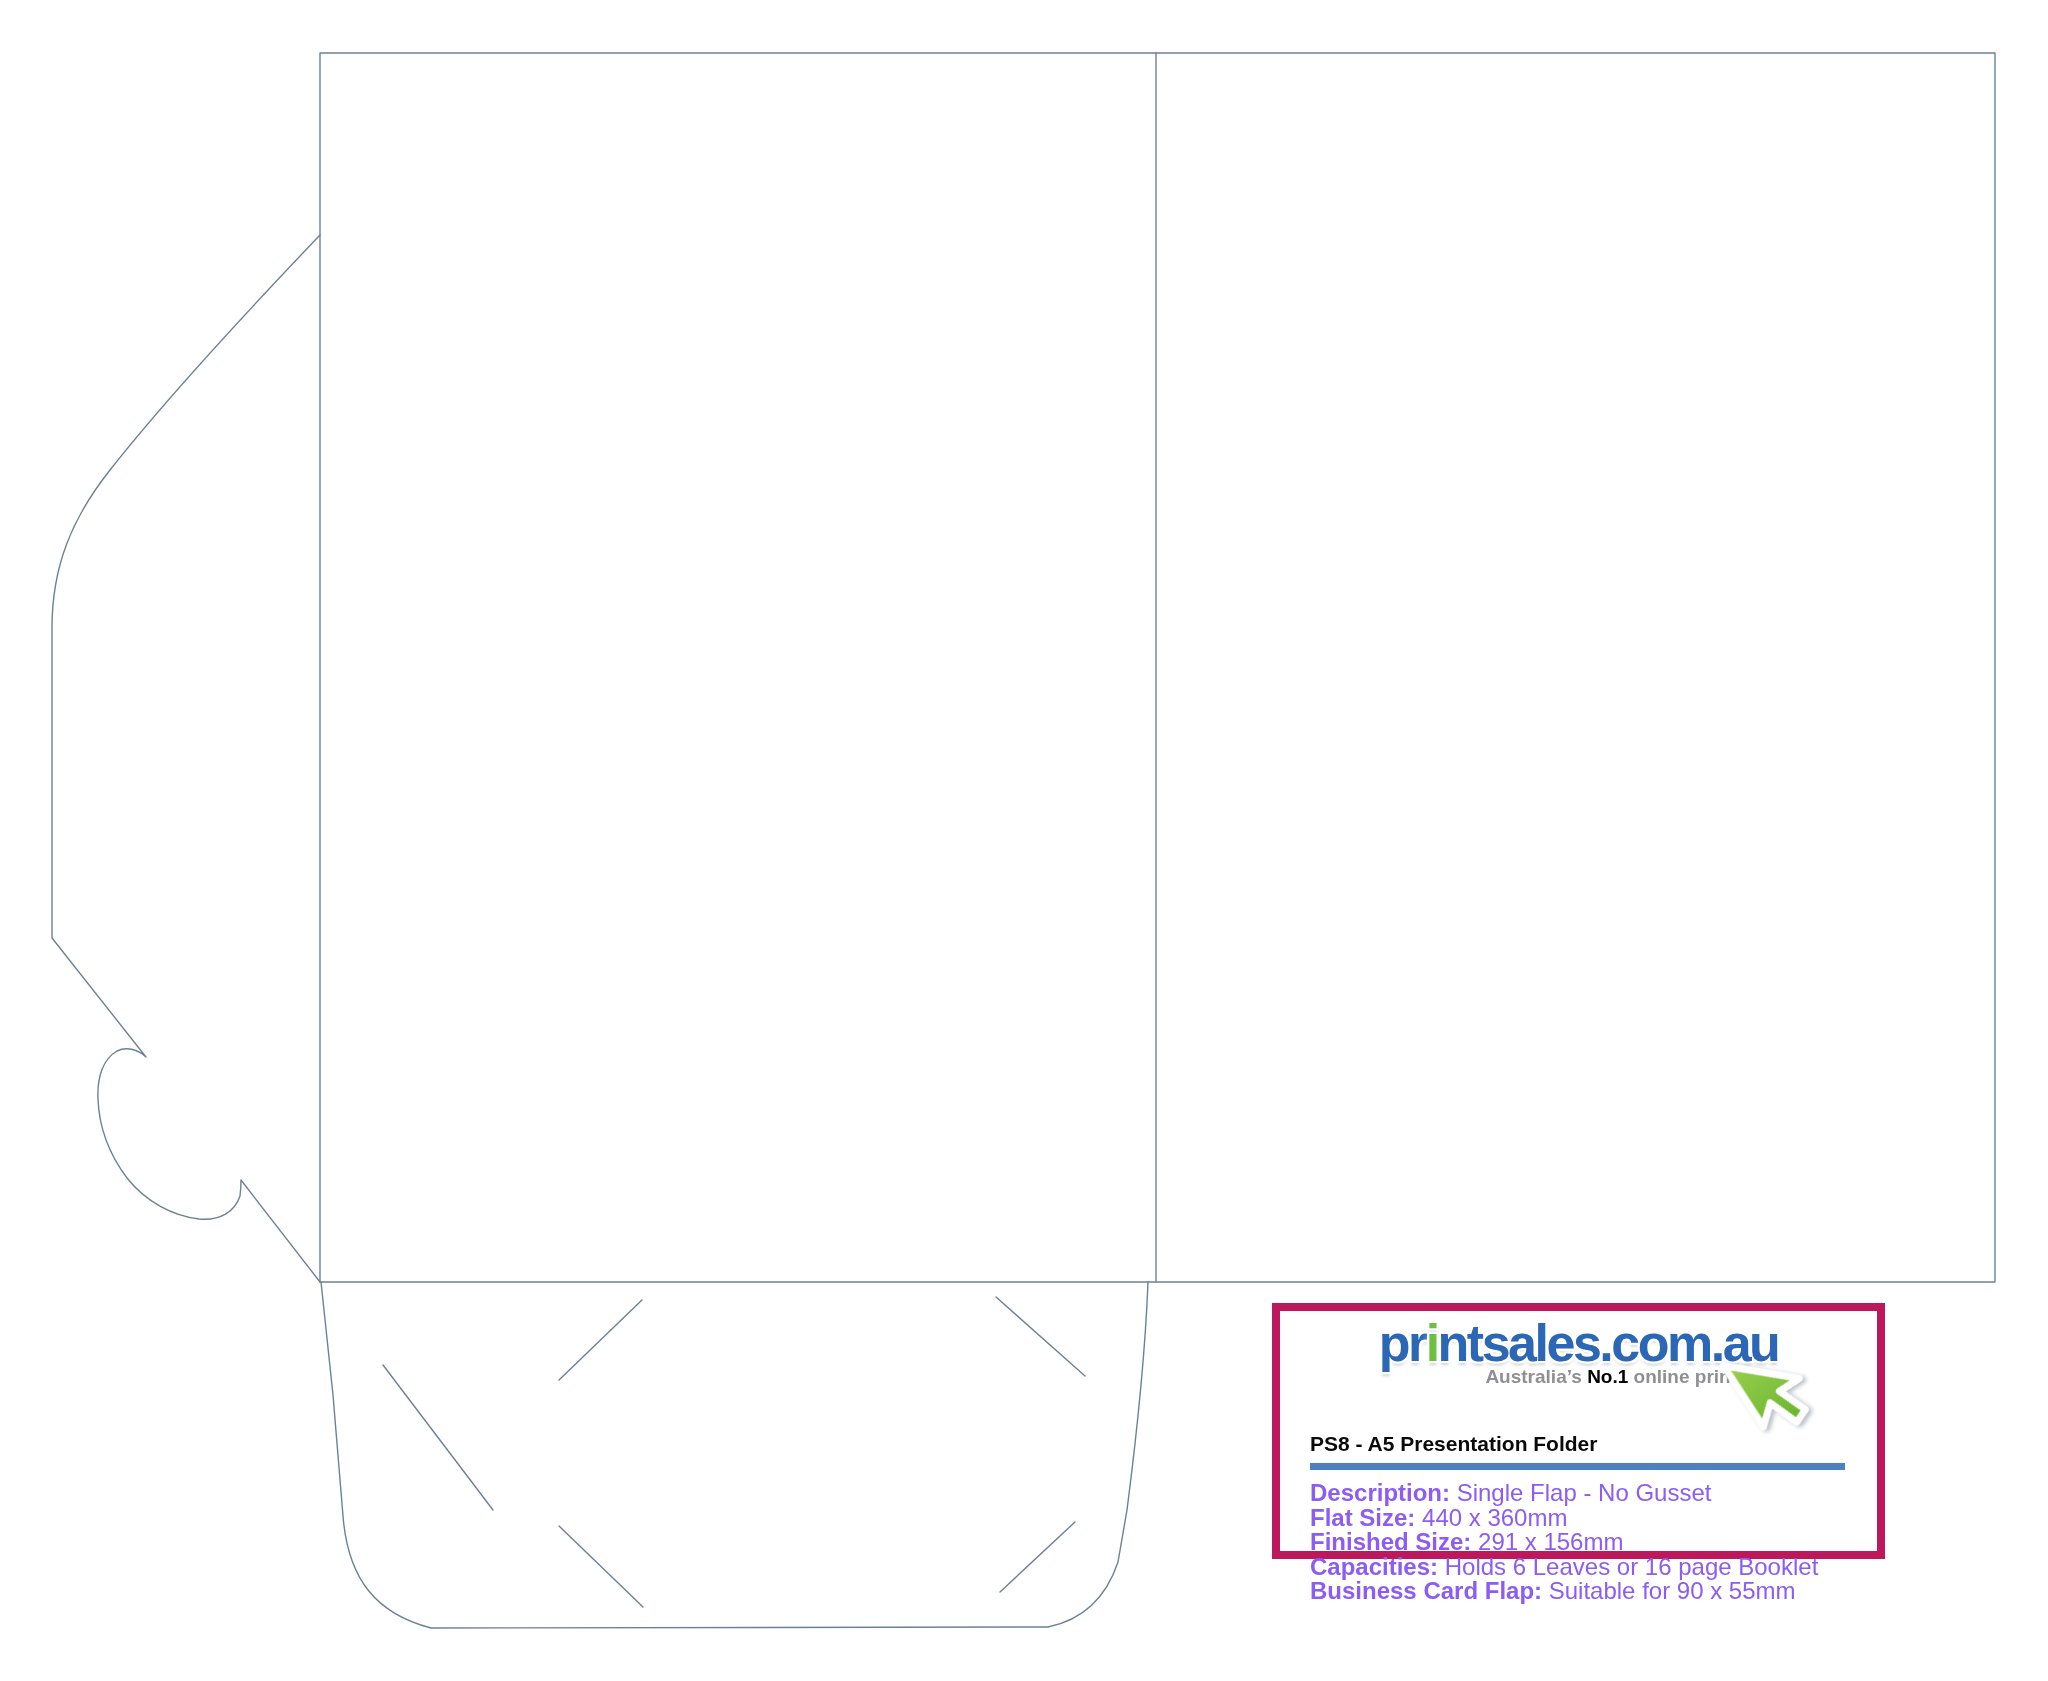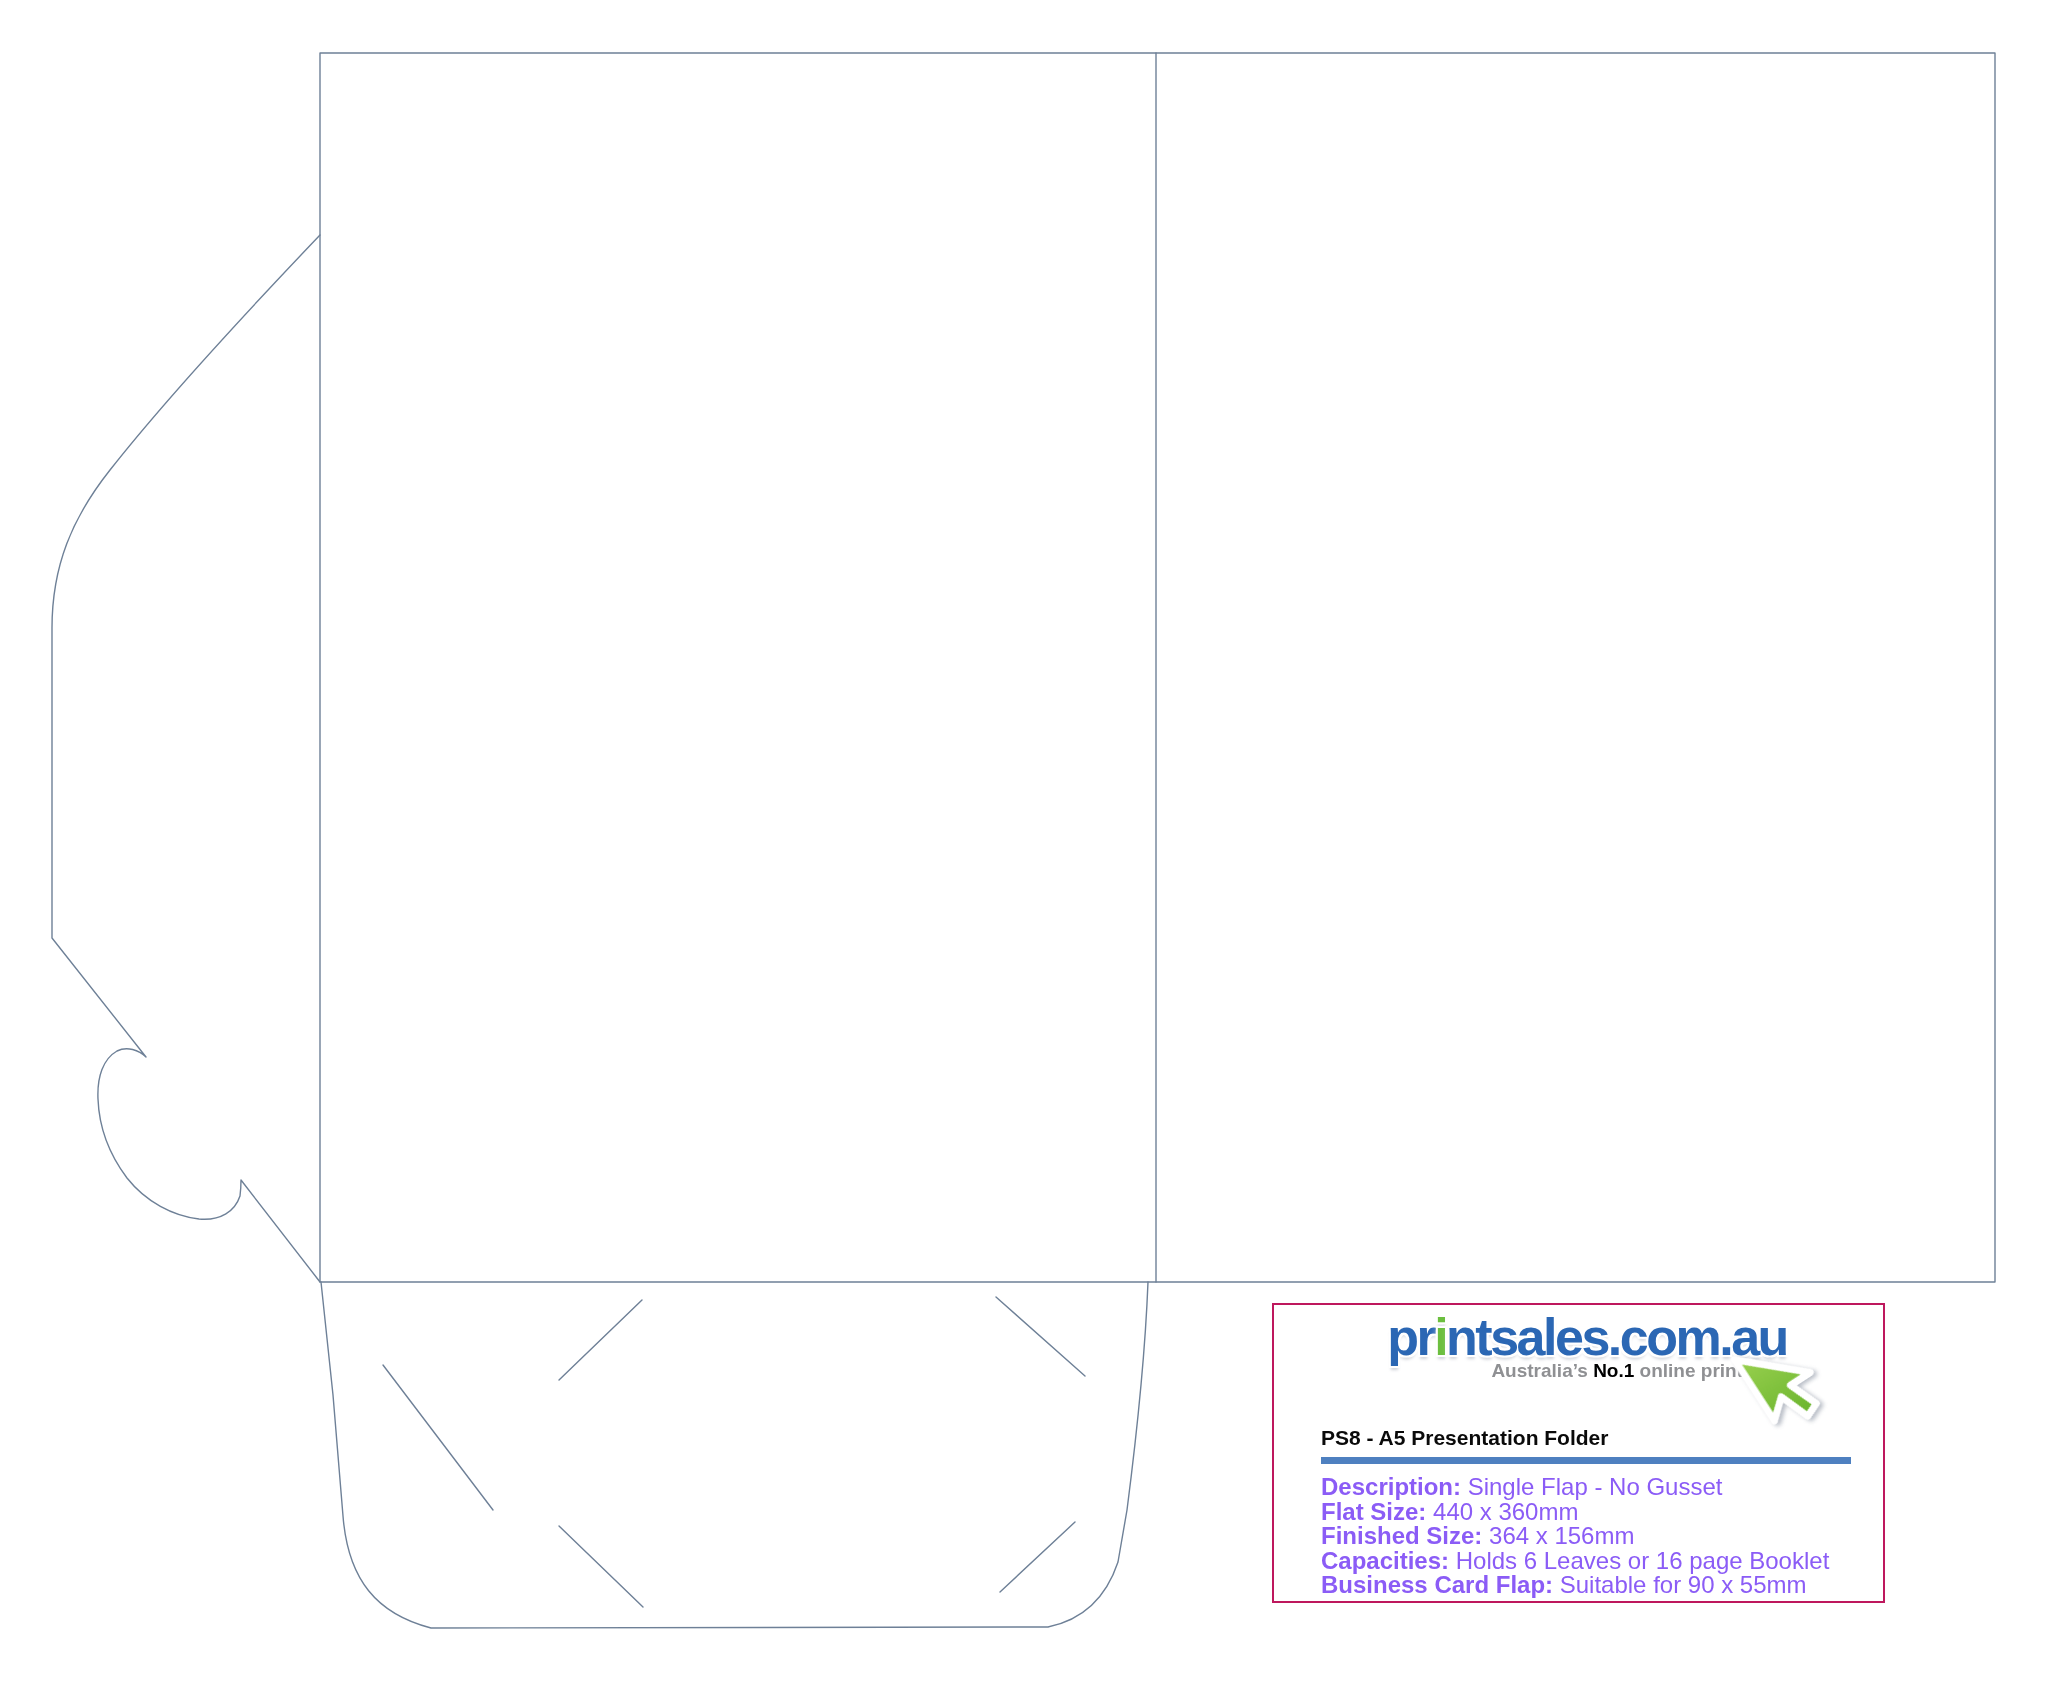--- a/index.html
+++ b/index.html
@@ -27,25 +27,24 @@
     stroke-width: 1.4;
     stroke-linejoin: round;
     stroke-linecap: round;
   }
   
   #info-box {
     position: absolute;
     left: 1272px;
     top: 1303px;
     width: 613px;
-    height: 300px;
+    height: 256px;
     box-sizing: border-box;
-    border: 2px solid #be185d;
+    border: 8px solid #be185d;
     background: #ffffff;
-    padding-left: 17px;
   }
   .logo-area {
     position: relative;
     height: 104px;
   }
   .logo-text {
     text-align: center;
     margin-top: 2px;
     font-size: 52px;
     font-weight: bold;
@@ -162,19 +161,19 @@
         </svg>
       </div>
     </div>
 
     <div class="box-title">PS8 - A5 Presentation Folder</div>
     <div class="rule"></div>
 
     <div class="specs">
       <div class="spec-row"><b>Description:</b><span> Single Flap - No Gusset</span></div>
       <div class="spec-row"><b>Flat Size:</b><span> 440 x 360mm</span></div>
-      <div class="spec-row"><b>Finished Size:</b><span> 364 x 156mm</span></div>
+      <div class="spec-row"><b>Finished Size:</b><span> 291 x 156mm</span></div>
       <div class="spec-row"><b>Capacities:</b><span> Holds 6 Leaves or 16 page Booklet</span></div>
       <div class="spec-row"><b>Business Card Flap:</b><span> Suitable for 90 x 55mm</span></div>
     </div>
   </div>
 
 </div>
 
 </body></html>

